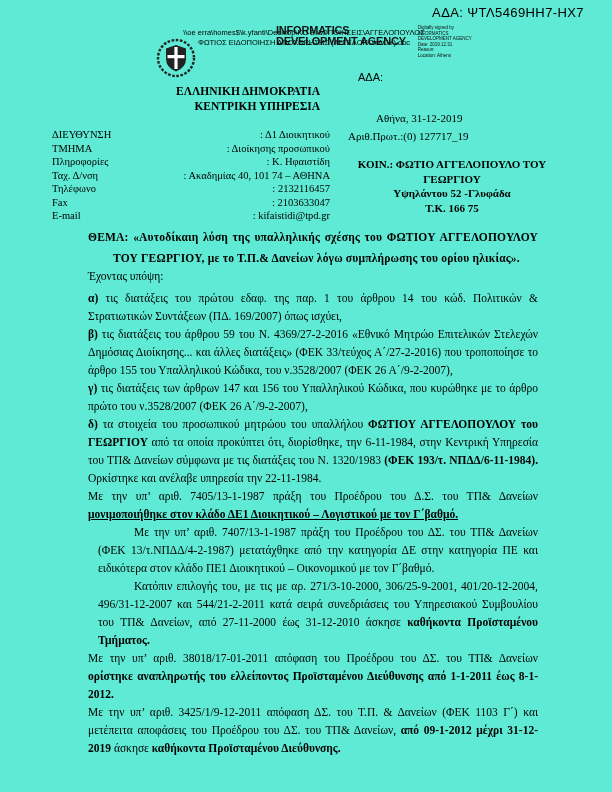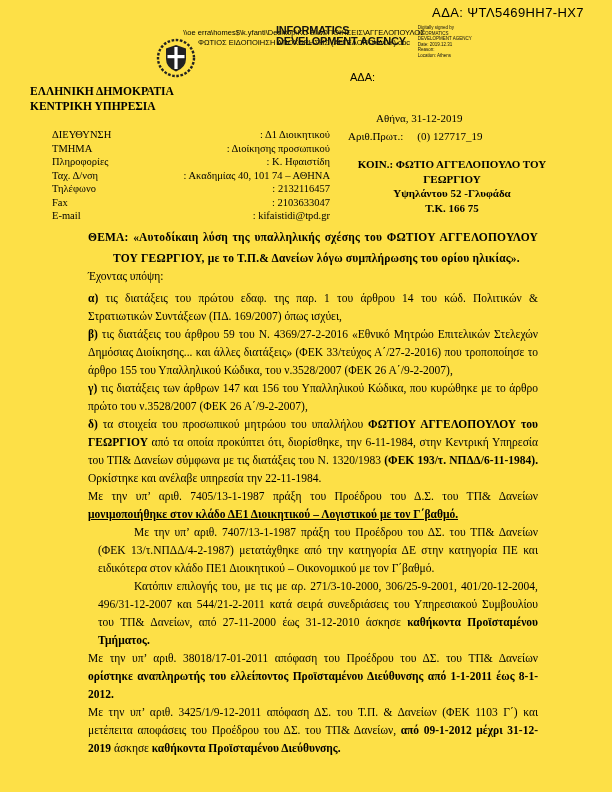--- a/index.html
+++ b/index.html
@@ -1,38 +1,38 @@
 <!DOCTYPE html>
 <html lang="el"><head>
 <meta charset="utf-8">
 <style>
   html,body{margin:0;padding:0;background:#ffffff;}
   .page{
-    position:relative;width:612px;height:792px;background:#fde047;color:#000;
+    position:relative;width:612px;height:792px;background:#5eead4;color:#000;
     font-family:"Liberation Serif","DejaVu Serif",serif;overflow:hidden;
   }
   
   .ada-top{position:absolute;top:5px;right:28px;font:13px "Liberation Sans",sans-serif;letter-spacing:.4px;}
   .filepath{position:absolute;top:28px;left:96px;width:416px;text-align:center;
     font:7.5px/10px "Liberation Sans",sans-serif;color:#000;word-break:break-all;}
   .stamp{position:absolute;top:25px;left:276px;display:flex;gap:12px;align-items:flex-start;color:#111;}
   .stamp-big{font:bold 11px/11px "Liberation Sans",sans-serif;letter-spacing:-.2px;white-space:nowrap;}
   .stamp-small{font:4.5px/5.5px "Liberation Sans",sans-serif;white-space:nowrap;text-align:left;}
   .emblem{position:absolute;top:38px;left:156px;width:40px;height:40px;}
-  .ada-inline{position:absolute;top:71px;left:350px;font:11px "Liberation Sans",sans-serif;}
+  .ada-inline{position:absolute;top:71px;left:358px;font:11px "Liberation Sans",sans-serif;}
   
-  .agency-lines{position:absolute;top:84px;left:30px;width:290px;text-align:left;
+  .agency-lines{position:absolute;top:84px;left:30px;width:290px;text-align:right;
     font-weight:bold;font-size:11.5px;line-height:14.5px;}
   .details{position:absolute;top:128px;left:52px;width:278px;font-size:10.5px;line-height:13.5px;}
   .detail-row{display:flex;}
   .detail-label{width:86px;flex:0 0 auto;}
   .detail-value{flex:1;text-align:right;}
   .date-line{position:absolute;top:112px;left:376px;font-size:11px;}
   .proto-line{position:absolute;top:130px;left:348px;font-size:11px;}
-  .proto-line .val{margin-left:14px;}
+  .proto-line .val{}
   .recipient{position:absolute;top:157px;left:342px;width:220px;text-align:center;
     font-weight:bold;font-size:11px;line-height:14.5px;}
   
   .subject{position:absolute;top:227px;left:88px;width:450px;box-sizing:border-box;
     font-weight:bold;font-size:11.5px;line-height:21px;text-align:justify;
     padding-left:25px;text-indent:-25px;letter-spacing:.2px;}
   .intro{position:absolute;top:270px;left:88px;font-size:11.5px;}
   .body-text{position:absolute;top:289px;left:88px;width:450px;font-size:11.5px;line-height:18px;text-align:justify;}
   .body-text p{margin:0;}
   .body-text p.indent{text-indent:36px;margin-left:10px;}

